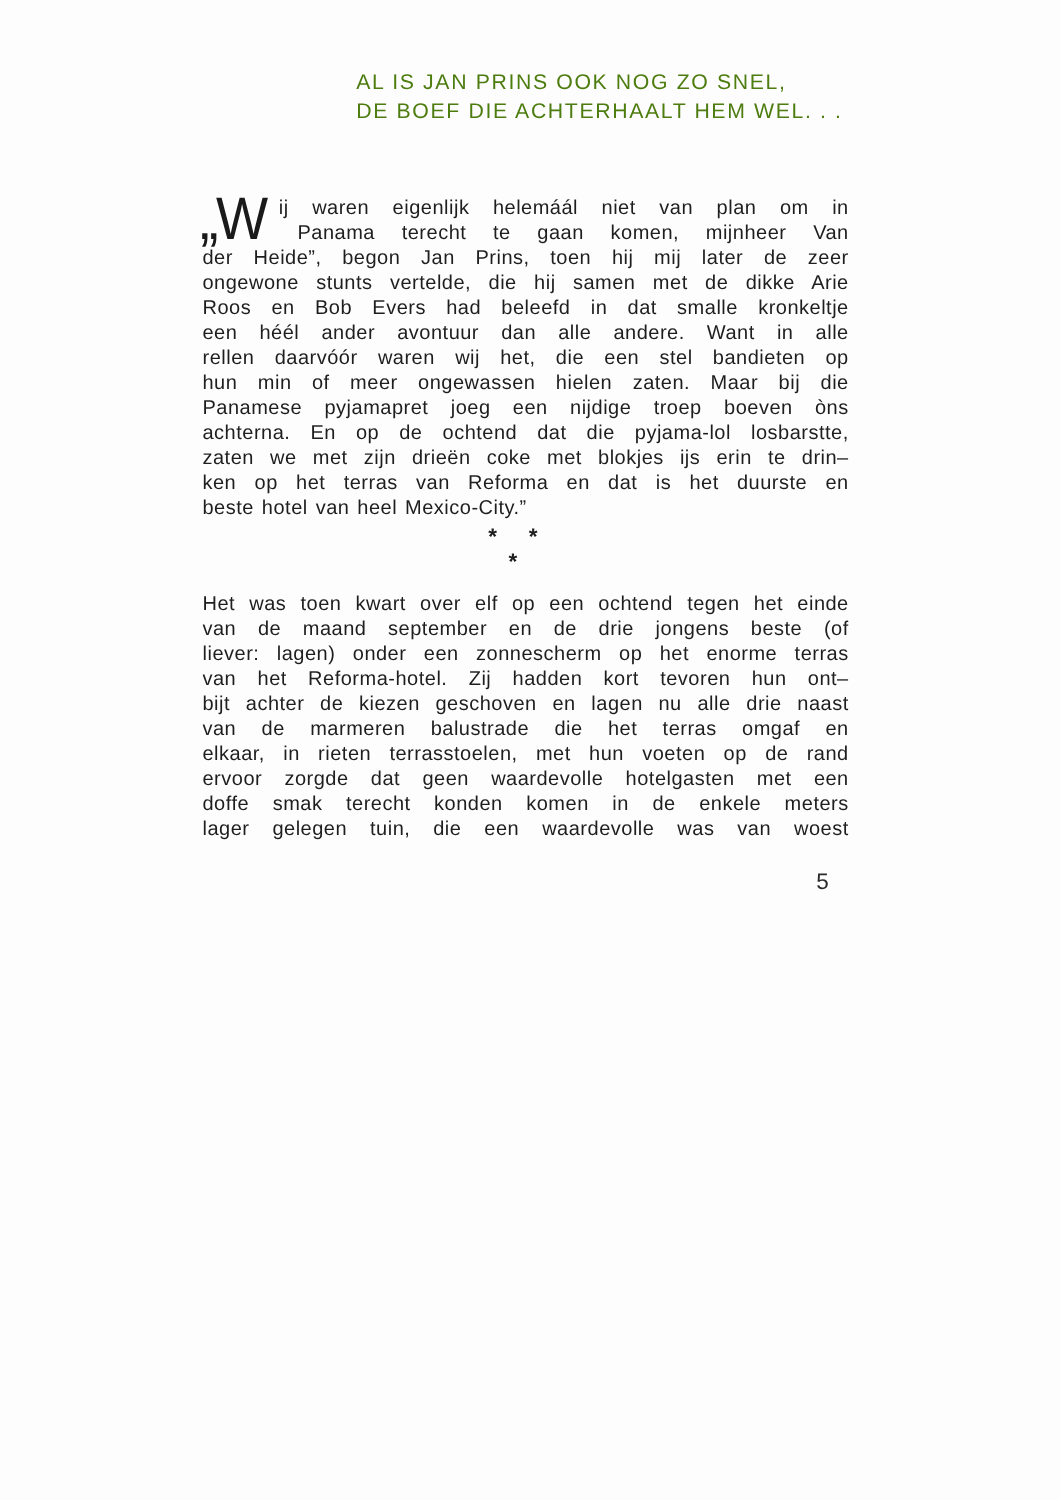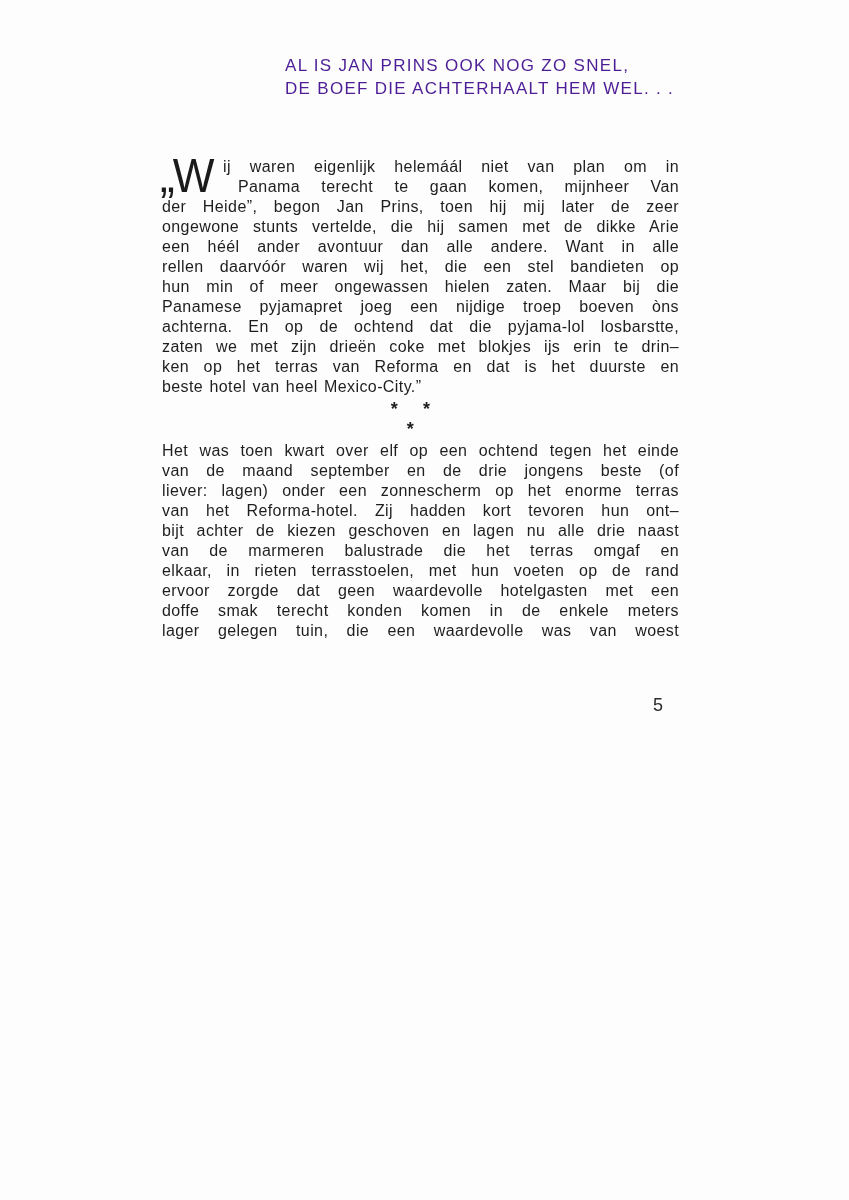--- a/index.html
+++ b/index.html
@@ -15,21 +15,21 @@
     overflow: hidden;
   }
   .chapter-title {
     position: absolute;
     left: 285px;
     top: 54px;
     font-size: 17px;
     line-height: 23px;
     letter-spacing: 1.3px;
     white-space: nowrap;
-    color: #4c1d95;
+    color: #4d7c0f;
   }
   .body-block {
     position: absolute;
     left: 162px;
     top: 157px;
     width: 517px;
     font-size: 16px;
     line-height: 20px;
     letter-spacing: 0.4px;
     word-spacing: 1.5px;
@@ -65,21 +65,21 @@
     margin-top: 2px;
     height: 40px;
     text-align: center;
     transform: translateX(-10px);
     font-weight: bold;
     font-size: 18px;
   }
   .sep-row { height: 20px; line-height: 20px; }
   .sep-row .star { display: inline-block; }
   .sep-row-1 .star { margin: 0 9px; }
-  .para-2 { margin-top: 2px; }
+  .para-2 { margin-top: 15px; }
   .page-number {
     position: absolute;
     left: 653px;
     top: 695px;
     font-size: 18px;
     letter-spacing: 0.5px;
     color: #2a2a2a;
   }
 </style>
 </head>
@@ -93,20 +93,21 @@
   </div>
 
   <div class="body-block">
 
     <div class="para para-1">
       <span class="drop-cap">„W</span>
       <div class="line pad-dropcap-1">ij waren eigenlijk helemáál niet van plan om in</div>
       <div class="line pad-dropcap-2">Panama terecht te gaan komen, mijnheer Van</div>
       <div class="line">der Heide”, begon Jan Prins, toen hij mij later de zeer</div>
       <div class="line">ongewone stunts vertelde, die hij samen met de dikke Arie</div>
+      <div class="line">Roos en Bob Evers had beleefd in dat smalle kronkeltje</div>
       <div class="line">een héél ander avontuur dan alle andere. Want in alle</div>
       <div class="line">rellen daarvóór waren wij het, die een stel bandieten op</div>
       <div class="line">hun min of meer ongewassen hielen zaten. Maar bij die</div>
       <div class="line">Panamese pyjamapret joeg een nijdige troep boeven òns</div>
       <div class="line">achterna. En op de ochtend dat die pyjama-lol losbarstte,</div>
       <div class="line">zaten we met zijn drieën coke met blokjes ijs erin te drin–</div>
       <div class="line">ken op het terras van Reforma en dat is het duurste en</div>
       <div class="line last-line">beste hotel van heel Mexico-City.”</div>
     </div>
 

